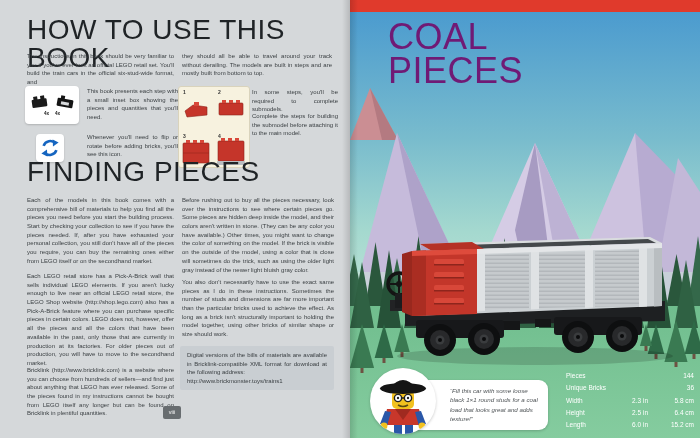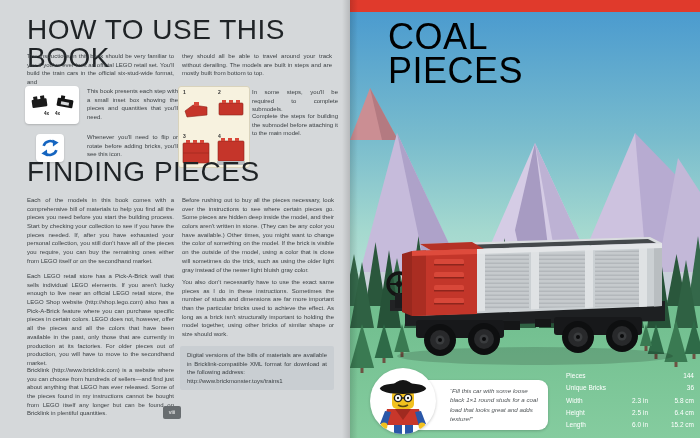--- a/index.html
+++ b/index.html
@@ -15,21 +15,21 @@
   .stepgrid{display:grid;grid-template-columns:1fr 1fr;grid-template-rows:1fr 1fr;width:100%;height:100%;}
   .stepcell{position:relative;}
   .stepnum{position:absolute;left:4px;top:2px;font-size:5px;font-weight:bold;color:#333;}
   .notebox{position:absolute;background:#c9ced2;border-radius:2px;padding:5px 7px;box-sizing:border-box;}
   .notebox p{font-size:6px;line-height:1.45;margin:0;color:#3c4144;text-align:justify;}
   .badge{position:absolute;background:#686d70;color:#fff;border-radius:2px;font-size:5.5px;line-height:13px;text-align:center;}
   
   .page-right{position:absolute;left:350px;top:0;width:350px;height:438px;overflow:hidden;}
   .scene{position:absolute;left:0;top:0;z-index:1;}
   .topbar{position:absolute;left:0;top:0;width:350px;height:12px;z-index:3;}
-  .model-title{position:absolute;left:38px;top:20px;z-index:3;color:#000000;font-weight:300;font-size:36px;line-height:.95;letter-spacing:.5px;}
+  .model-title{position:absolute;left:38px;top:20px;z-index:3;color:#701a75;font-weight:300;font-size:36px;line-height:.95;letter-spacing:.5px;}
   .bubble{position:absolute;left:36px;top:380px;width:162px;height:50px;background:#fff;border-radius:9px;z-index:4;box-shadow:0 1px 3px rgba(0,0,0,.2);box-sizing:border-box;padding:6px 8px 6px 64px;}
   .bubble p{margin:0;font-size:6.2px;line-height:1.5;font-style:italic;color:#4d5255;}
   .minifig-circle{position:absolute;left:20px;top:368px;width:66px;height:66px;background:#fff;border-radius:50%;z-index:5;overflow:hidden;box-shadow:0 1px 3px rgba(0,0,0,.2);}
   .specs{position:absolute;left:216px;top:370px;width:128px;z-index:4;}
   .spec-row{display:grid;grid-template-columns:1fr 30px 40px;column-gap:6px;font-size:6.5px;line-height:12.3px;color:#fff;}
   .spec-in,.spec-cm{text-align:right;}
   .gutter{position:absolute;left:342px;top:0;width:16px;height:438px;z-index:6;background:linear-gradient(90deg,rgba(0,0,0,0) 0%,rgba(0,0,0,.14) 50%,rgba(0,0,0,0) 100%);pointer-events:none;}
 </style>
 </head>
 <body>

